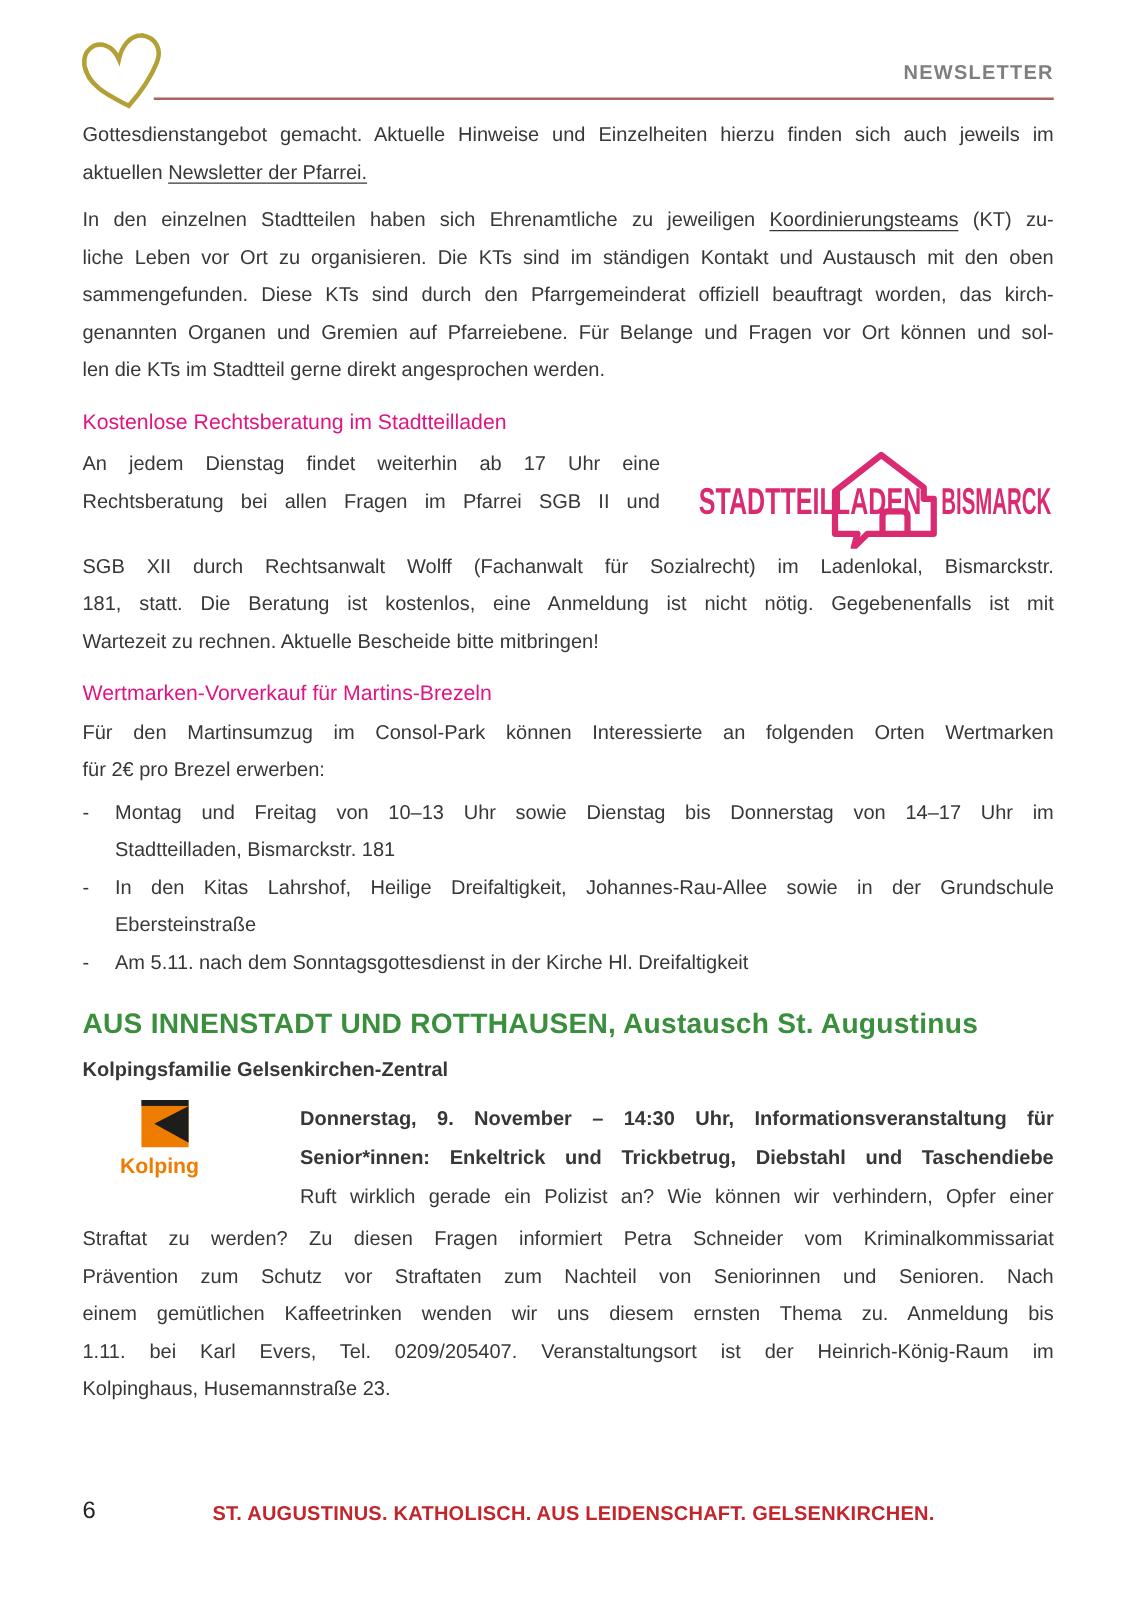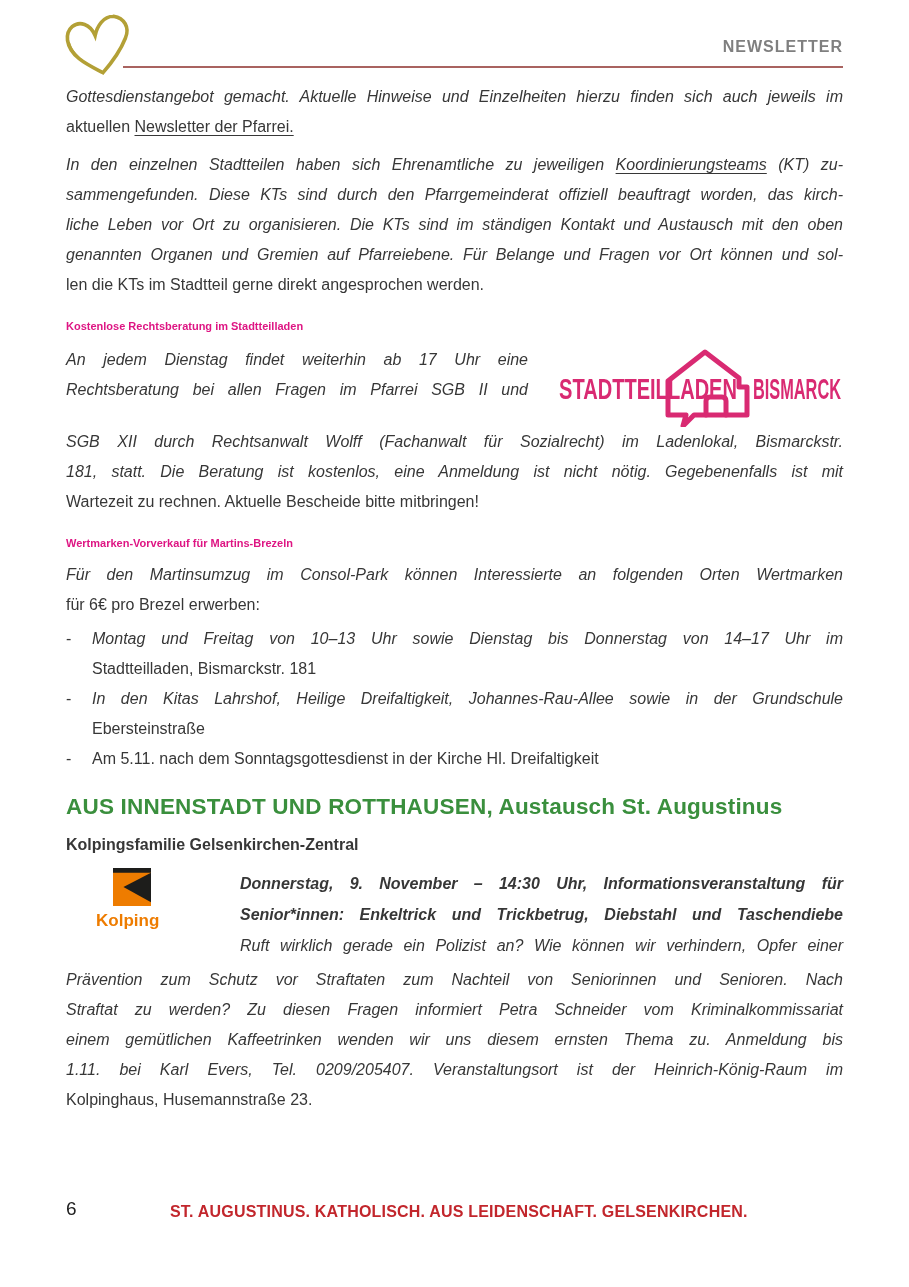--- a/index.html
+++ b/index.html
@@ -3,35 +3,35 @@
 <meta charset="utf-8">
 <style>
   :root{
     --text:#373737; --pink:#de1583; --green:#3a8f3d; --gold:#b3a036;
     --rule:#a96360; --gray:#7f7f7f; --red:#c2262c; --orange:#ee7c00; --stlpink:#d92a72;
   }
   *{margin:0;padding:0;box-sizing:border-box;}
   html,body{background:#ffffff;}
   .page{
     position:relative;width:909px;height:1287px;background:#fff;
-    padding:12px 66px 0 66px;
+    padding:24px 66px 0 66px;
     font-family:"Liberation Sans",sans-serif;color:var(--text);
     font-size:16px;line-height:30px;overflow:hidden;
   }
   .header{position:relative;height:56px;}
   .heart{position:absolute;left:-12px;top:-3px;width:90px;height:80px;}
   .rule{position:absolute;left:57px;right:0;bottom:0;height:2px;background:var(--rule);}
   .brand{position:absolute;right:0;bottom:6px;font-weight:bold;color:var(--gray);
          font-size:16px;letter-spacing:1px;}
   .ln{line-height:30px;}
-  .j{text-align:justify;text-align-last:justify;font-style:italic;}
+  .j{text-align:justify;text-align-last:justify;}
   .p1{margin-top:14px;}
   .p2{margin-top:8px;}
   .u{text-decoration:underline;text-underline-offset:3px;}
-  .hpink{margin-top:13px;color:var(--pink);font-weight:bold;font-size:11px;line-height:26px;}
+  .hpink{margin-top:13px;color:var(--pink);font-weight:normal;font-size:17px;line-height:26px;}
   .wraprow{display:flex;margin-top:6px;}
   .wrapcol{width:462px;}
   .stl-logo{margin-left:auto;width:286px;height:82px;}
   .hgreen{margin-top:18px;color:var(--green);font-weight:bold;font-size:22.5px;line-height:30px;letter-spacing:.2px;}
   .hbold{margin-top:9px;font-weight:bold;font-size:16px;line-height:28px;}
   .krow{display:flex;margin-top:9px;}
   .klogo{width:134px;flex:none;}
   .ksq{margin-left:47px;width:38px;height:38px;display:block;}
   .kword{margin-left:30px;margin-top:1px;color:var(--orange);font-weight:bold;font-size:17px;line-height:28px;}
   .ktext{flex:1;}
@@ -61,22 +61,22 @@
     <div class="rule"></div>
   </div>
 
   <div class="p1">
     <div class="ln j">Gottesdienstangebot gemacht. Aktuelle Hinweise und Einzelheiten hierzu finden sich auch jeweils im</div>
     <div class="ln"><span>aktuellen </span><span class="u">Newsletter der Pfarrei.</span></div>
   </div>
 
   <div class="p2">
     <div class="ln j"><span>In den einzelnen Stadtteilen haben sich Ehrenamtliche zu jeweiligen </span><span class="u">Koordinierungsteams</span><span> (KT) zu-</span></div>
+    <div class="ln j">liche Leben vor Ort zu organisieren. Die KTs sind im ständigen Kontakt und Austausch mit den oben</div>
     <div class="ln j">sammengefunden. Diese KTs sind durch den Pfarrgemeinderat offiziell beauftragt worden, das kirch-</div>
-    <div class="ln j">liche Leben vor Ort zu organisieren. Die KTs sind im ständigen Kontakt und Austausch mit den oben</div>
     <div class="ln j">genannten Organen und Gremien auf Pfarreiebene. Für Belange und Fragen vor Ort können und sol-</div>
     <div class="ln">len die KTs im Stadtteil gerne direkt angesprochen werden.</div>
   </div>
 
   <div class="hpink">Kostenlose Rechtsberatung im Stadtteilladen</div>
 
   <div class="wraprow">
     <div class="wrapcol">
       <div class="ln j">An jedem Dienstag findet weiterhin ab 17 Uhr eine</div>
       <div class="ln j">Rechtsberatung bei allen Fragen im Pfarrei SGB II und</div>
@@ -93,21 +93,21 @@
   <div>
     <div class="ln j">SGB XII durch Rechtsanwalt Wolff (Fachanwalt für Sozialrecht) im Ladenlokal, Bismarckstr.</div>
     <div class="ln j">181, statt. Die Beratung ist kostenlos, eine Anmeldung ist nicht nötig. Gegebenenfalls ist mit</div>
     <div class="ln">Wartezeit zu rechnen. Aktuelle Bescheide bitte mitbringen!</div>
   </div>
 
   <div class="hpink">Wertmarken-Vorverkauf für Martins-Brezeln</div>
 
   <div style="margin-top:4px;">
     <div class="ln j">Für den Martinsumzug im Consol-Park können Interessierte an folgenden Orten Wertmarken</div>
-    <div class="ln">für 6€ pro Brezel erwerben:</div>
+    <div class="ln">für 2€ pro Brezel erwerben:</div>
   </div>
 
   <div class="bullets">
     <div class="bullet">
       <div class="dash ln">-</div>
       <div class="btxt">
         <div class="ln j">Montag und Freitag von 10–13 Uhr sowie Dienstag bis Donnerstag von 14–17 Uhr im</div>
         <div class="ln">Stadtteilladen, Bismarckstr. 181</div>
       </div>
     </div>
@@ -140,22 +140,22 @@
       <div class="kword">Kolping</div>
     </div>
     <div class="ktext">
       <div class="ln j b">Donnerstag, 9. November – 14:30 Uhr, Informationsveranstaltung für</div>
       <div class="ln j b">Senior*innen: Enkeltrick und Trickbetrug, Diebstahl und Taschendiebe</div>
       <div class="ln j">Ruft wirklich gerade ein Polizist an? Wie können wir verhindern, Opfer einer</div>
     </div>
   </div>
 
   <div style="margin-top:4px;">
+    <div class="ln j">Straftat zu werden? Zu diesen Fragen informiert Petra Schneider vom Kriminalkommissariat</div>
     <div class="ln j">Prävention zum Schutz vor Straftaten zum Nachteil von Seniorinnen und Senioren. Nach</div>
-    <div class="ln j">Straftat zu werden? Zu diesen Fragen informiert Petra Schneider vom Kriminalkommissariat</div>
     <div class="ln j">einem gemütlichen Kaffeetrinken wenden wir uns diesem ernsten Thema zu. Anmeldung bis</div>
     <div class="ln j">1.11. bei Karl Evers, Tel. 0209/205407. Veranstaltungsort ist der Heinrich-König-Raum im</div>
     <div class="ln">Kolpinghaus, Husemannstraße 23.</div>
   </div>
 
   <div class="footer-num">6</div>
   <div class="footer-slogan">ST. AUGUSTINUS. KATHOLISCH. AUS LEIDENSCHAFT. GELSENKIRCHEN.</div>
 
 </div>
 

